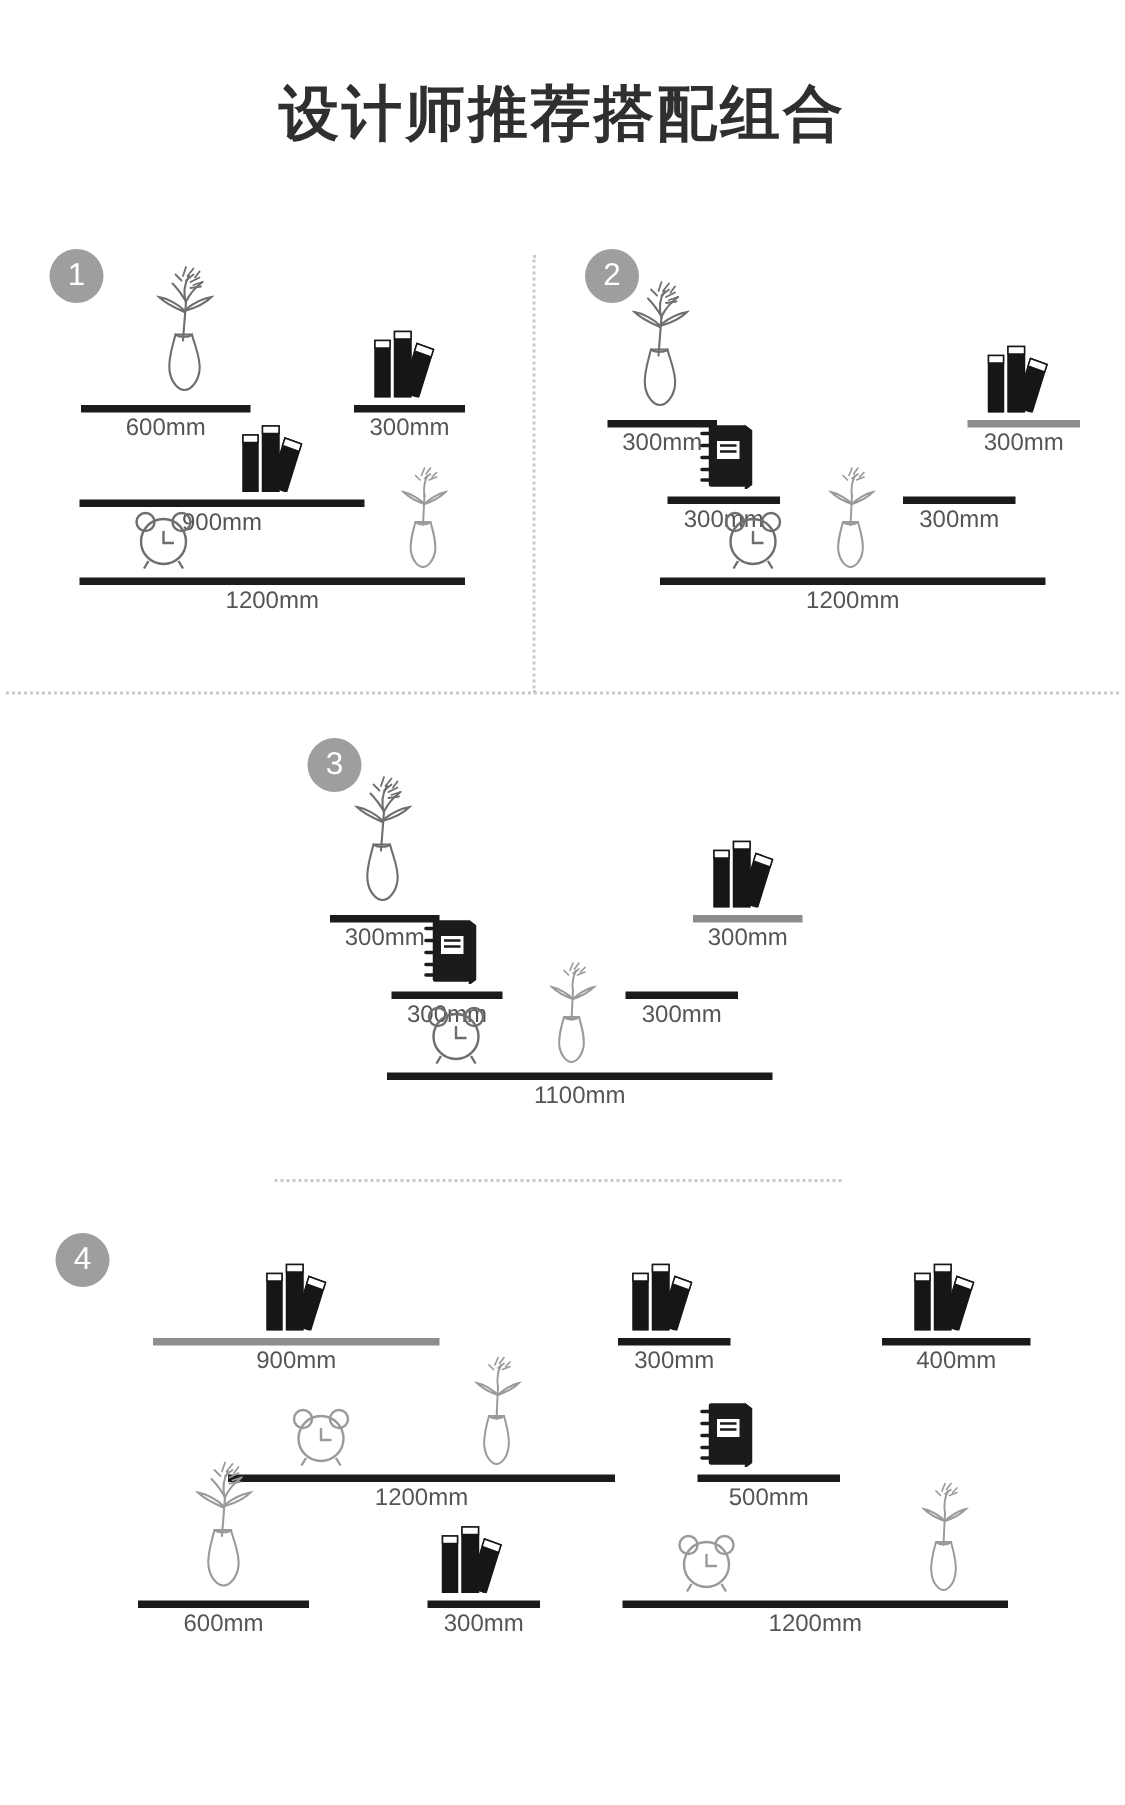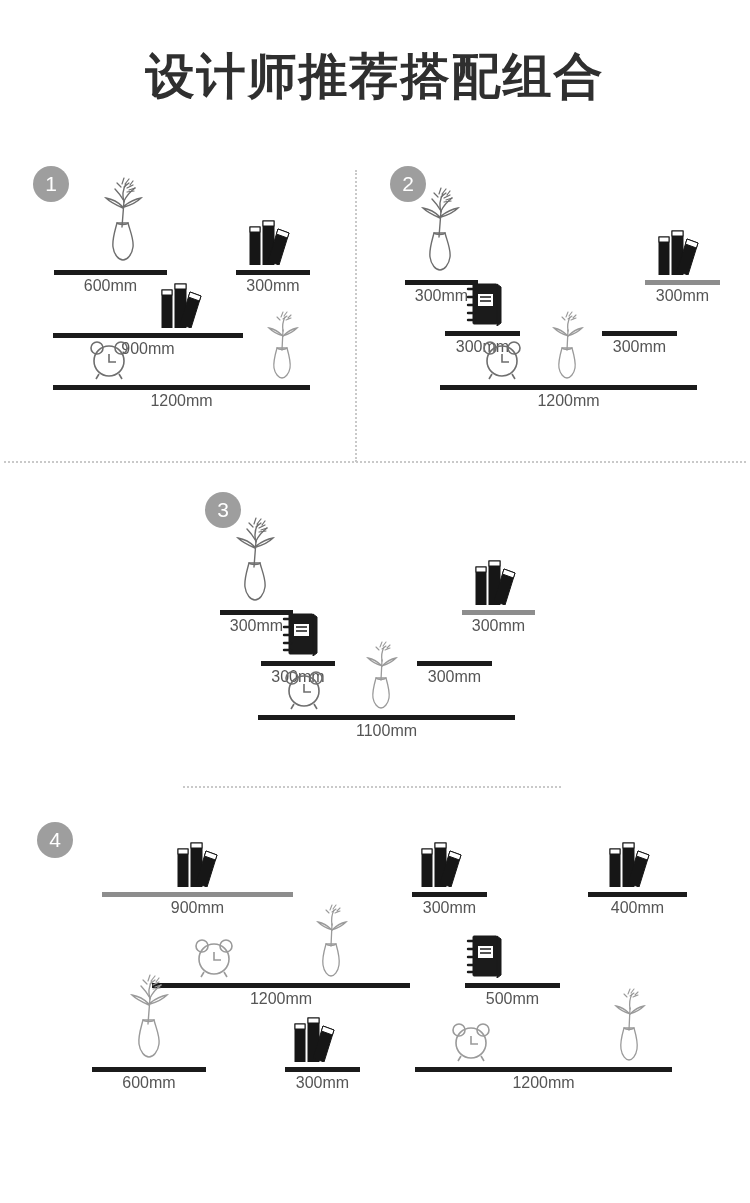--- a/index.html
+++ b/index.html
@@ -15,21 +15,21 @@
     margin:0 auto;
     background:#ffffff;
     overflow:hidden;
   }
   
   #title{
     position:absolute;
     left:0; top:46px;
     width:750px;
     text-align:center;
-    font-size:49px;
+    font-size:40px;
     line-height:60px;
     letter-spacing:2px;
     font-weight:600;
     color:#2f2f2f;
   }
   
   .divider-h{
     position:absolute;
     height:0;
     border-top:2px dotted #c9c9c9;

